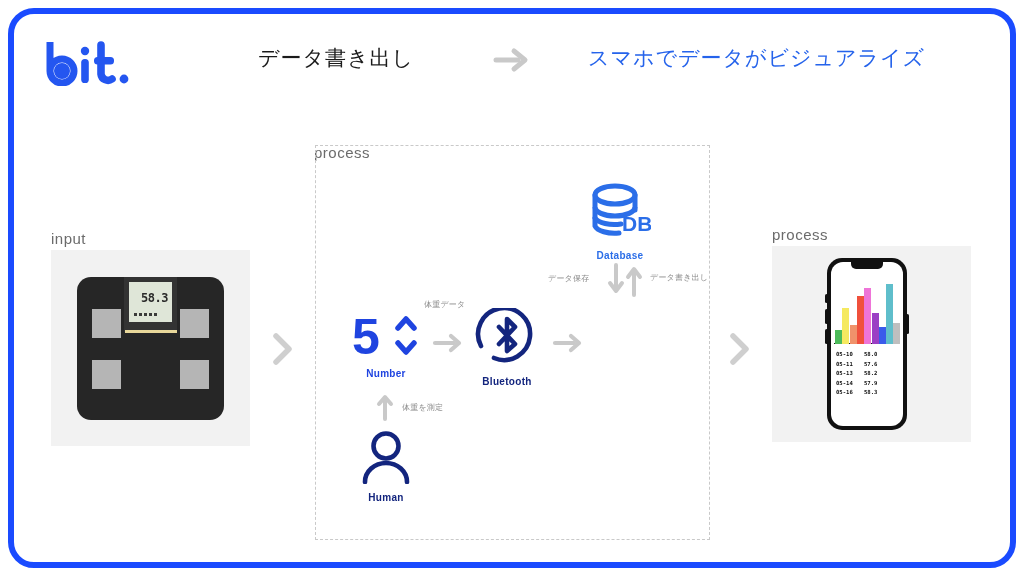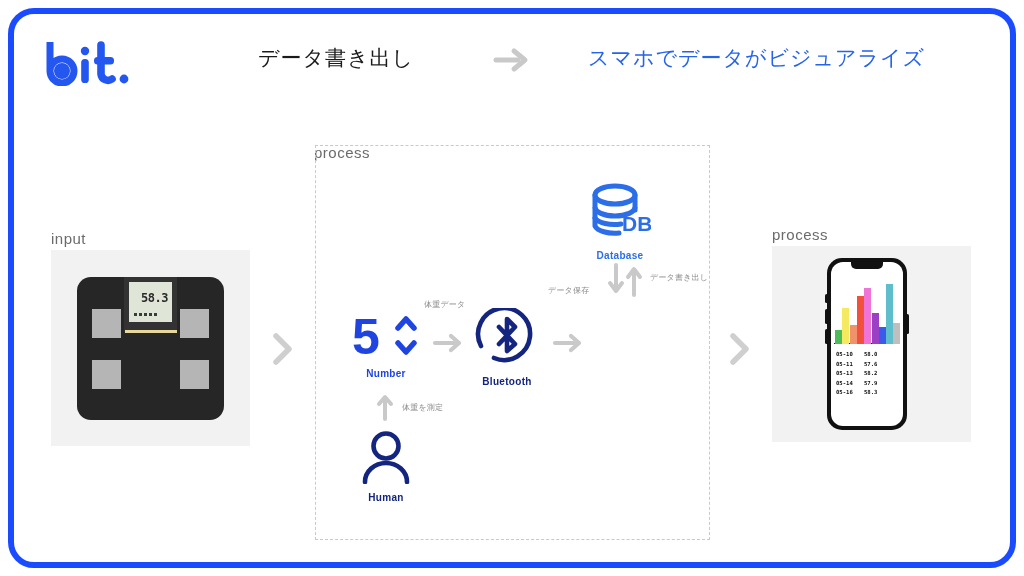--- a/index.html
+++ b/index.html
@@ -140,21 +140,21 @@
   .updown { position: absolute; left: 607px; top: 262px; width: 38px; height: 36px; }
   .uparrow-human { position: absolute; left: 375px; top: 393px; width: 20px; height: 28px; }
 
   .mini-jp {
     position: absolute;
     font-size: 8px; color: #8a8a8a; white-space: nowrap;
     letter-spacing: 0.2px;
   }
   #jp-weight-data { left: 424px; top: 299px; }
   #jp-measure     { left: 402px; top: 402px; }
-  #jp-save        { left: 548px; top: 285px; }
+  #jp-save        { left: 548px; top: 273px; }
   #jp-export      { left: 650px; top: 272px; }
 
   
   .output-panel {
     position: absolute; left: 772px; top: 246px;
     width: 199px; height: 196px;
     background: #f2f2f2;
   }
   .phone {
     position: absolute; left: 55px; top: 12px;

